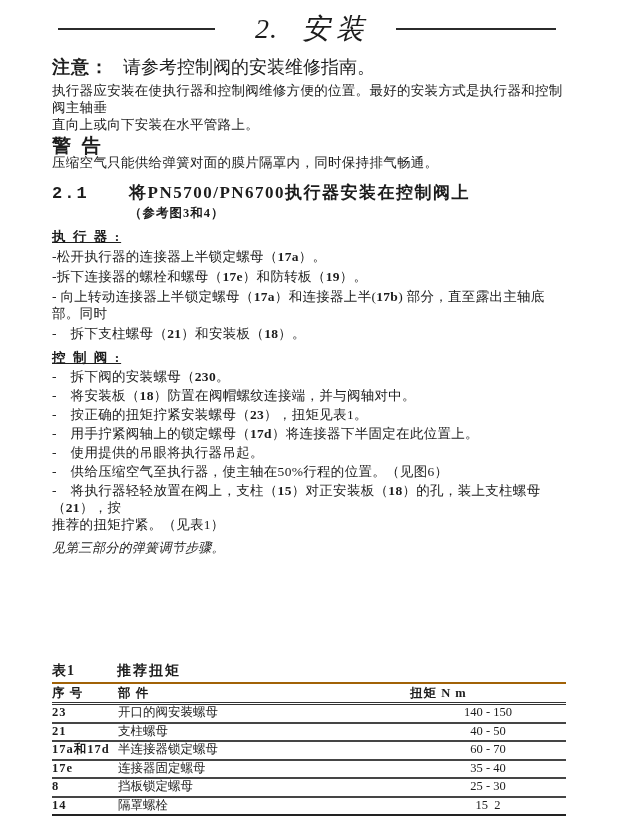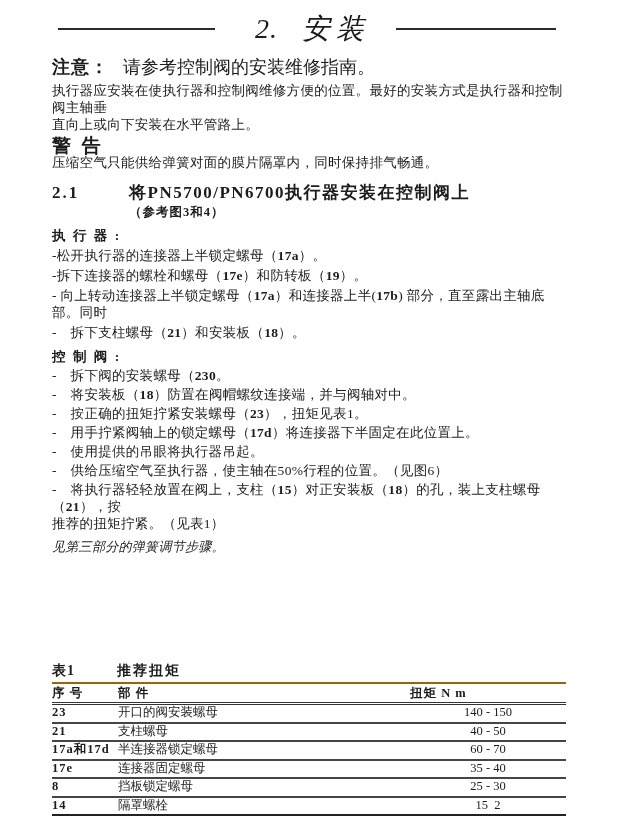--- a/index.html
+++ b/index.html
@@ -19,24 +19,24 @@
   .doc-title .t-txt{letter-spacing:6px;}
   
   .note{margin-top:9px;font-size:18px;line-height:17px;}
   .note .lbl{font-weight:bold;margin-right:14px;letter-spacing:1px;}
   .para{margin-top:0;font-size:13.5px;line-height:17px;letter-spacing:0.3px;}
   .para.first{margin-top:6px;}
   .warning{margin-top:4px;}
   .warning .lbl{font-weight:bold;font-size:19px;line-height:17px;letter-spacing:3px;}
   .warning .txt{font-size:13.5px;line-height:17px;letter-spacing:0.3px;}
   .section-h{margin-top:11px;display:flex;align-items:baseline;font-weight:bold;font-size:17px;line-height:22px;}
-  .section-h .num{width:77px;letter-spacing:2px;flex:0 0 auto;}
+  .section-h .num{width:77px;letter-spacing:2px;flex:0 0 auto;font-family:Liberation Mono, monospace;}
   .section-h .ttl{letter-spacing:1.5px;}
   .section-sub{margin-left:77px;margin-top:1px;font-weight:bold;font-size:12.5px;line-height:15px;letter-spacing:1px;}
-  .group-label{margin-top:7px;font-weight:bold;font-size:13.5px;line-height:17px;letter-spacing:2px;}
+  .group-label{margin-top:7px;font-weight:bold;font-size:13.5px;line-height:17px;letter-spacing:2px;text-decoration:underline;}
   .items .item{margin-top:3px;font-size:13.5px;line-height:17px;letter-spacing:0.3px;}
   .items.tight .item{margin-top:2px;}
   .bd{font-weight:bold;}
   .closing{margin-top:6px;font-size:13px;line-height:17px;letter-spacing:0.3px;font-style:italic;}
   
   .table-block{position:absolute;left:52px;top:662px;width:514px;}
   .table-caption{display:flex;align-items:baseline;font-weight:bold;font-size:14px;line-height:18px;margin-bottom:2px;}
   .table-caption .cap-label{width:65px;flex:0 0 auto;letter-spacing:1px;}
   .table-caption .cap-title{letter-spacing:2px;}
   table.torque{width:100%;border-collapse:collapse;border-top:2px solid #a16207;font-size:12.5px;}

